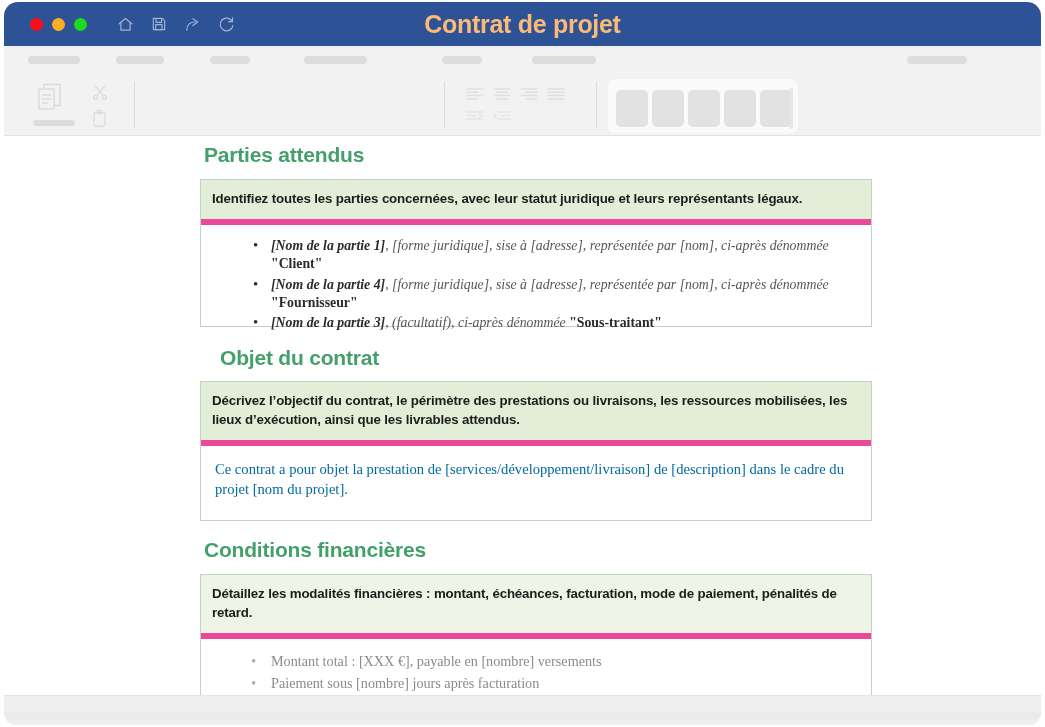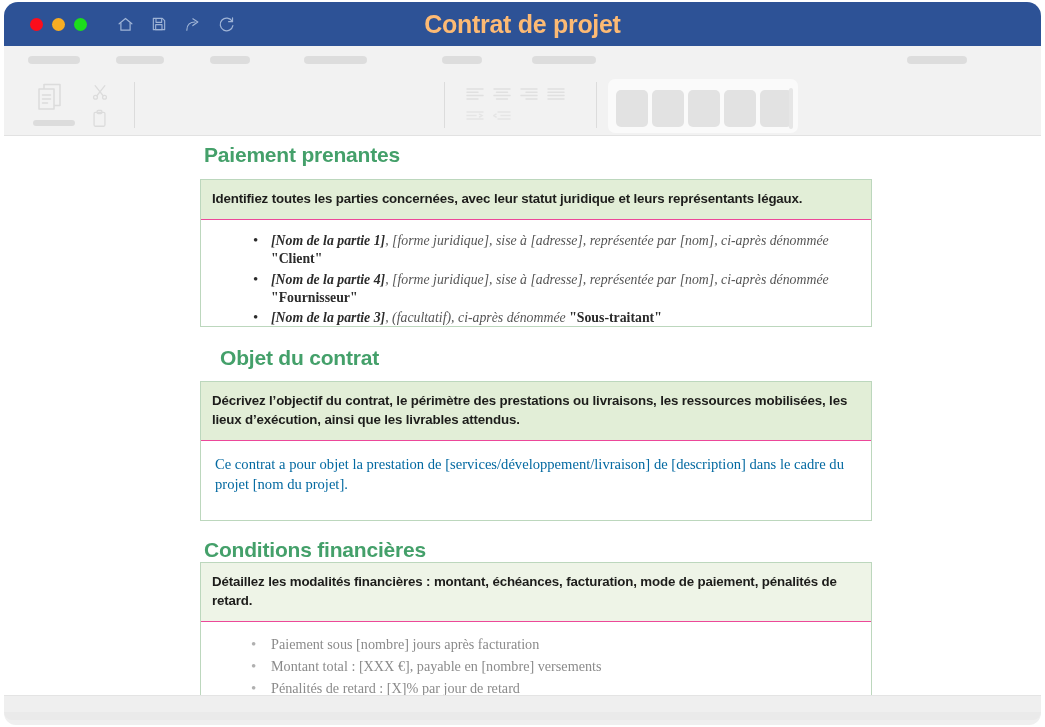--- a/index.html
+++ b/index.html
@@ -192,21 +192,21 @@
     font-family: "Liberation Sans", sans-serif;
   }
 
   .sec-box {
     border: 1px solid #bcd7bd;
     background: #ffffff;
   }
 
   .sec-hint {
     background: #e2eed7;
-    border-bottom: 1px solid #ec4899;
+    border-bottom: 6px solid #ec4899;
     padding: 10px 11px 10px 11px;
     color: #1d1d1b;
     font-size: 13.3px;
     font-weight: bold;
     line-height: 1.42;
     letter-spacing: -0.15px;
     font-family: "Liberation Sans", sans-serif;
   }
 
   .sec-hint.pale { background: #eef4e7; }
@@ -421,21 +421,21 @@
           <span class="gallery-scroll"></span>
         </div>
 
       </div>
     </div>
 
     <div class="canvas">
       <div class="page">
 
         <div class="section" style="margin-top:7px;">
-          <div class="sec-title" style="margin-left:4px;">Paiement prenantes</div>
+          <div class="sec-title" style="margin-left:4px;">Parties attendus</div>
           <div class="sec-box" style="margin-top:12px; height:148px;">
             <div class="sec-hint">Identifiez toutes les parties concernées, avec leur statut juridique et leurs représentants légaux.</div>
             <div class="sec-content">
               <ul class="doc-list">
                 <li>
                   <b class="strong">[Nom de la partie 1]</b><i class="lite">, [forme juridique], sise à [adresse], représentée par [nom], ci-après dénommée </i><b class="quoted">"Client"</b>
                 </li>
                 <li>
                   <b class="strong">[Nom de la partie 4]</b><i class="lite">, [forme juridique], sise à [adresse], représentée par [nom], ci-après dénommée </i><b class="quoted">"Fournisseur"</b>
                 </li>
@@ -450,26 +450,26 @@
         <div class="section" style="margin-top:19px;">
           <div class="sec-title" style="margin-left:20px;">Objet du contrat</div>
           <div class="sec-box" style="margin-top:11px; height:140px;">
             <div class="sec-hint">Décrivez l’objectif du contrat, le périmètre des prestations ou livraisons, les ressources mobilisées, les lieux d’exécution, ainsi que les livrables attendus.</div>
             <div class="para">Ce contrat a pour objet la prestation de [services/développement/livraison] de [description] dans le cadre du projet [nom du projet].</div>
           </div>
         </div>
 
         <div class="section" style="margin-top:17px;">
           <div class="sec-title" style="margin-left:4px;">Conditions financières</div>
-          <div class="sec-box" style="height:136px;">
+          <div class="sec-box" style="margin-top:12px; height:136px;">
             <div class="sec-hint pale">Détaillez les modalités financières : montant, échéances, facturation, mode de paiement, pénalités de retard.</div>
             <div class="sec-content" style="padding-top:11px;">
               <ul class="doc-list plain">
+                <li>Montant total : [XXX €], payable en [nombre] versements</li>
                 <li>Paiement sous [nombre] jours après facturation</li>
-                <li>Montant total : [XXX €], payable en [nombre] versements</li>
                 <li>Pénalités de retard : [X]% par jour de retard</li>
               </ul>
             </div>
           </div>
         </div>
 
       </div>
     </div>
 
   </div>

